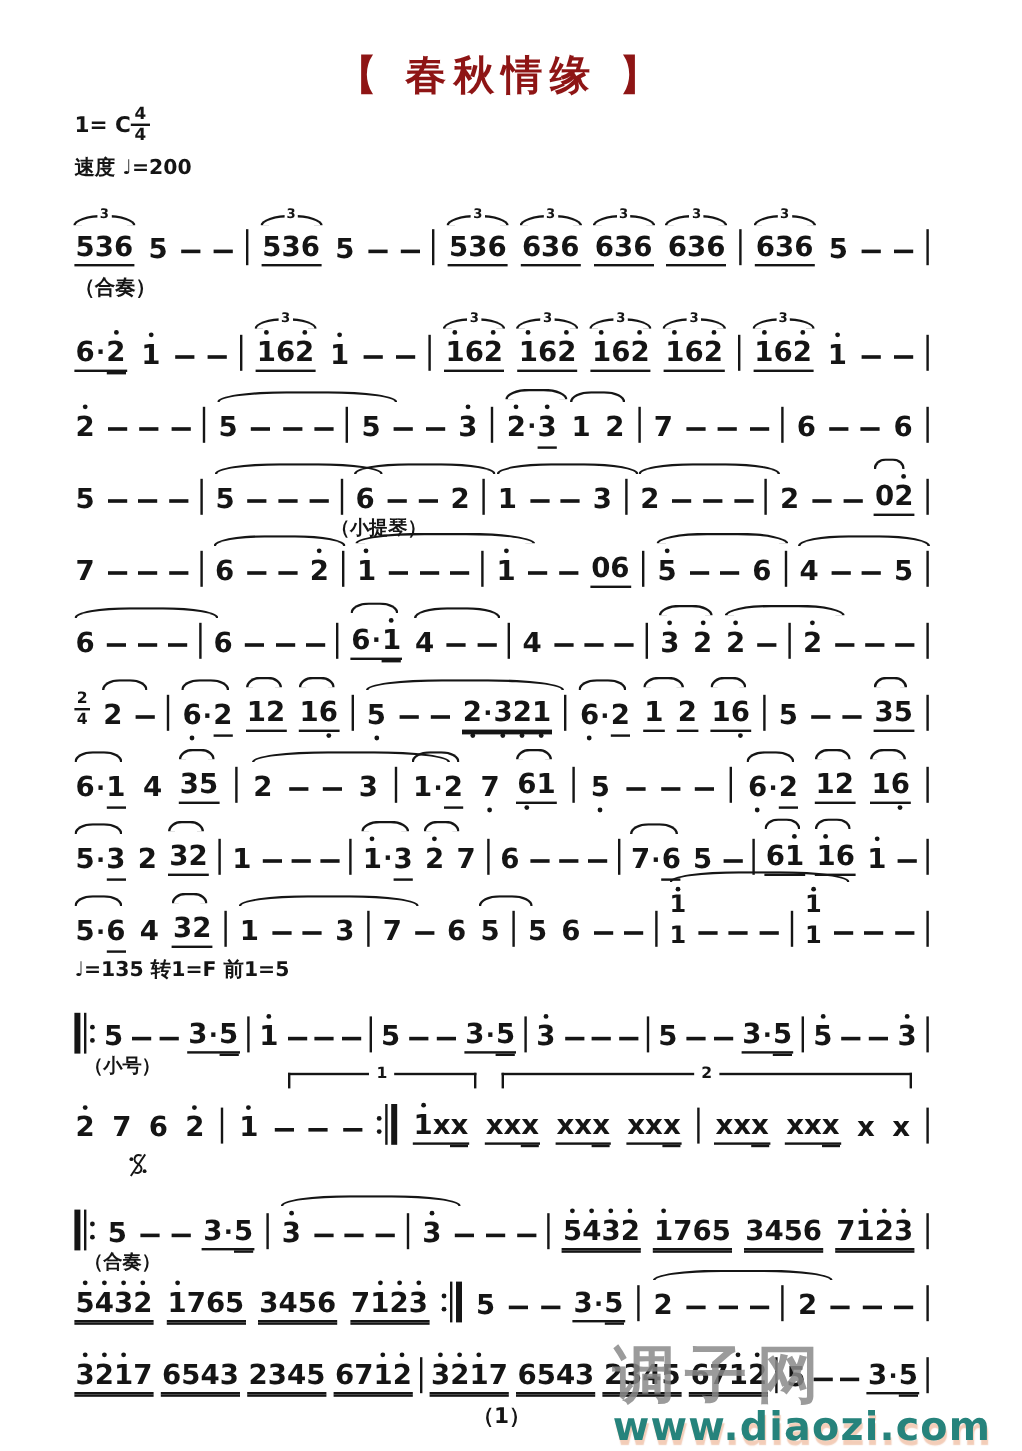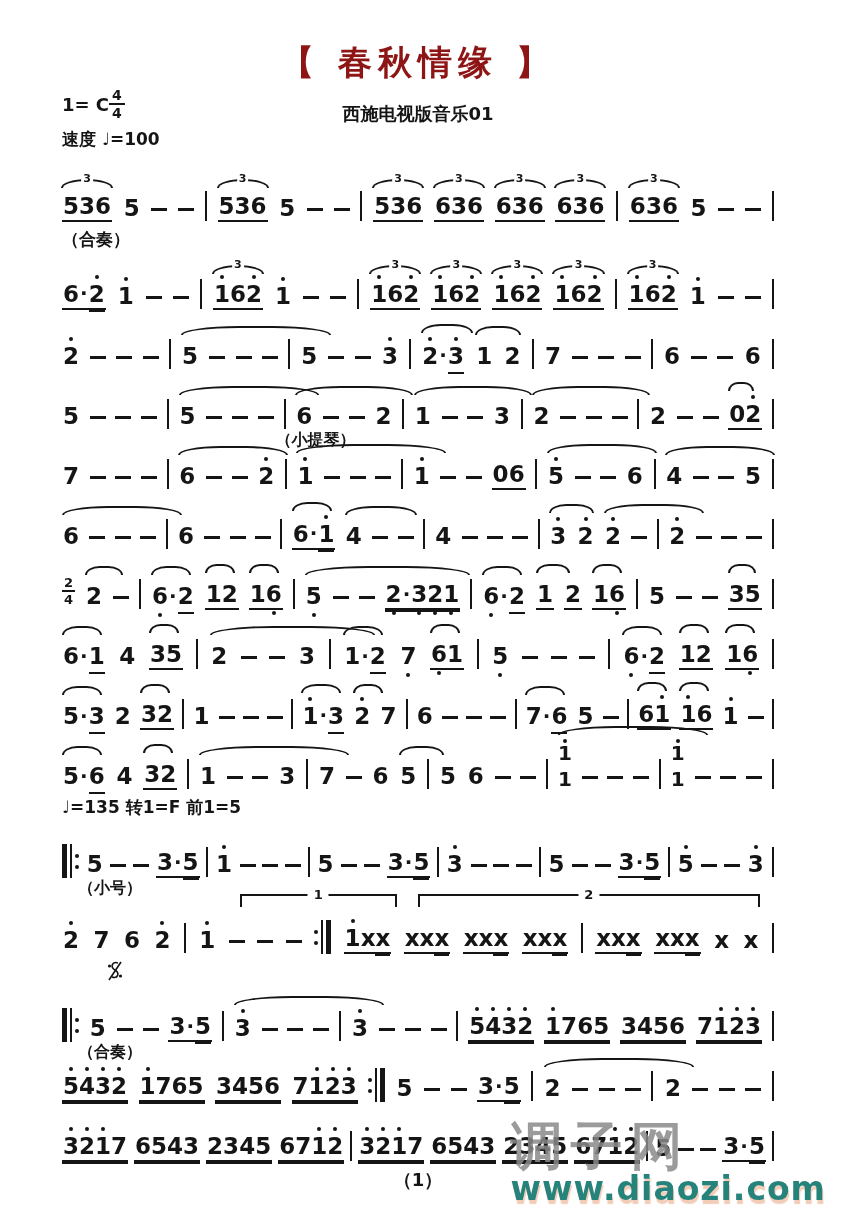--- a/index.html
+++ b/index.html
@@ -21,21 +21,21 @@
   .frac .fd{padding-top:1px;}
   .temporow{margin-top:8px;font-size:17px;}
   
   .score{position:relative;padding:0 62px;}
   .mline{position:relative;height:60px;}
   .mline.ha{height:88px;}
   .mline.hv{height:76px;}
   .notes{position:absolute;left:0;right:0;bottom:4px;display:flex;
          justify-content:space-between;align-items:flex-end;height:44px;}
   .above{position:absolute;top:2px;left:0;font-size:17px;font-weight:bold;}
-  .below{position:absolute;bottom:-17px;left:16px;font-size:16px;font-weight:bold;}
+  .below{position:absolute;bottom:-17px;left:8px;font-size:16px;font-weight:bold;}
   .below.ctr{left:0;width:100%;text-align:center;bottom:-26px;font-size:18px;}
   
   .note{position:relative;display:inline-flex;align-items:flex-end;padding:0 1px 2px;}
   .note.u1{border-bottom:2px solid #151515;}
   .note.u2{border-bottom:2px solid #151515;}
   .note.u2::after{content:"";position:absolute;left:0;right:0;bottom:-4px;height:2px;background:#151515;}
   .ch{position:relative;display:inline-block;font-size:23px;font-weight:bold;line-height:1.05;padding:6px 0 0;}
   .sep{font-size:20px;font-weight:bold;padding:0 1px;align-self:center;margin-top:6px;}
   .da::before{content:"";position:absolute;top:1px;left:50%;margin-left:-2px;width:4px;height:4px;
               border-radius:50%;background:#151515;}
@@ -72,30 +72,29 @@
   .wm-name{font-size:52px;font-weight:bold;letter-spacing:8px;color:#8a8a8a;opacity:.85;line-height:1.0;}
   .wm-url{font-size:33px;font-weight:bold;color:#0f766e;opacity:.9;letter-spacing:1px;
           text-shadow:1px 4px 1px rgba(225,130,80,.45);line-height:1.0;}
 </style>
 </head>
 <body>
 
 <div class="page">
   <div class="header">
     <div class="title" style="color:#8e1515;">【 春秋情缘 】</div>
-    <div class="subtitle">西施电视版音乐01</div>
     <div class="meta-left">
       <div class="keyrow">
         <span>1= C</span>
         <span class="frac">
           <span class="fn">4</span>
           <span class="fd">4</span>
         </span>
       </div>
-      <div class="temporow">速度 ♩=100</div>
+      <div class="temporow">速度 ♩=200</div>
     </div>
   </div>
 
   <div class="score" id="score">
       <div class="mline">
         <div class="notes">
           <span class="note u1">
             <span class="ch">5</span>
             <span class="ch">3</span>
             <span class="ch">6</span>

